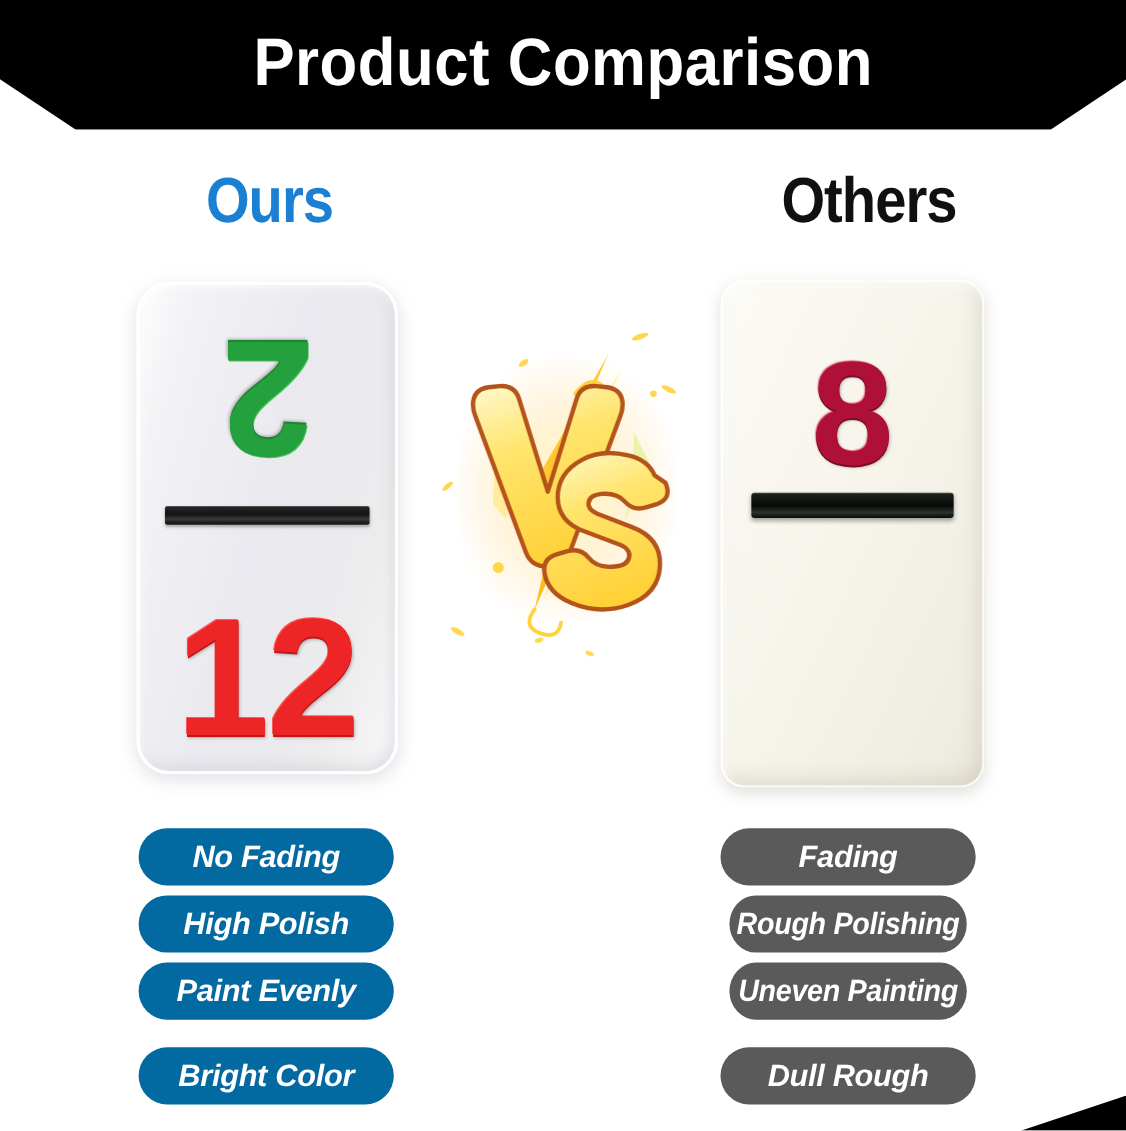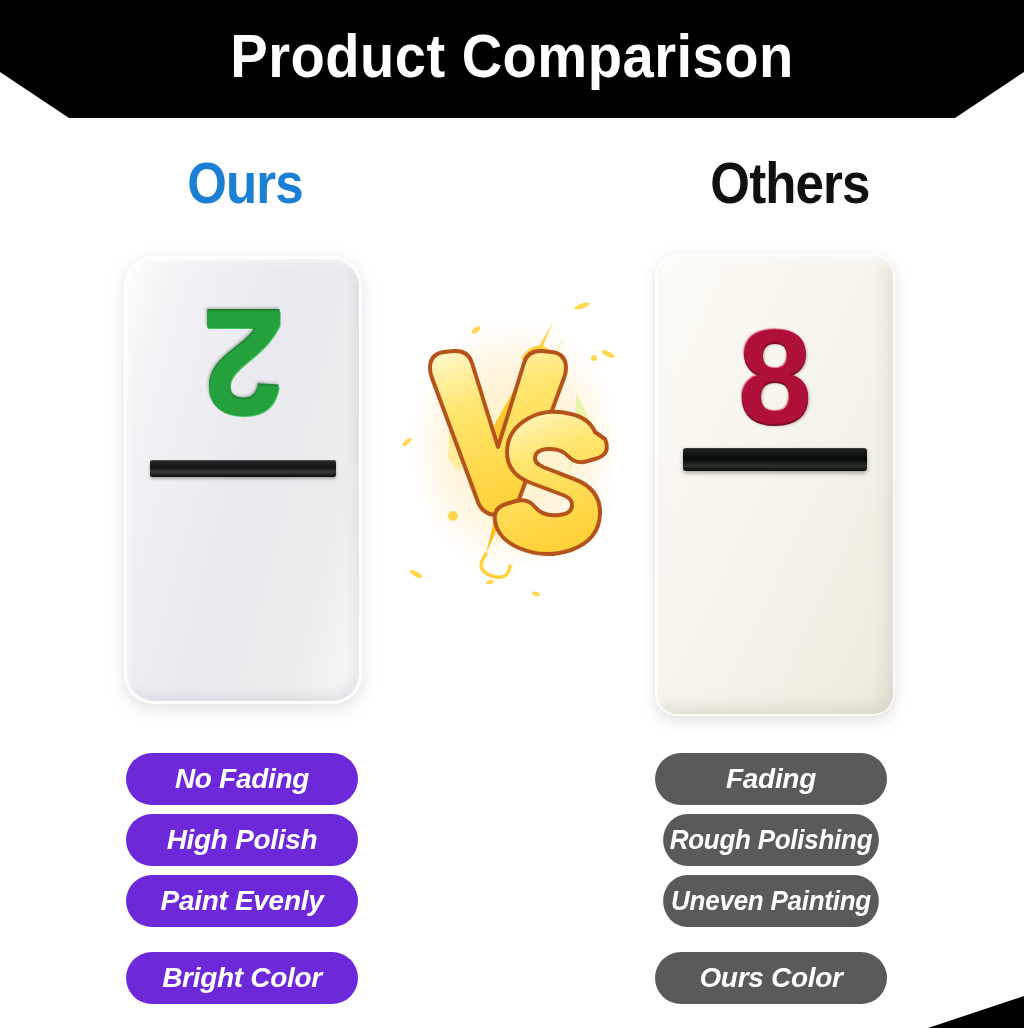--- a/index.html
+++ b/index.html
@@ -209,21 +209,21 @@
     color: #ffffff;
     font-size: 28px;
     font-weight: bold;
     font-style: italic;
     line-height: 52px;
     text-align: center;
     letter-spacing: -0.3px;
     white-space: nowrap;
     overflow: hidden;
   }
-  .pill.ours-pill { left: 126px; background: #6d28d9; }
+  .pill.ours-pill { left: 126px; background: #0369a1; }
   .pill.others-pill { left: 655px; background: #5a5a5a; }
   .pill.narrow-text { transform: scaleX(0.93); }
   .pill.p0 { top: 753px; }
   .pill.p1 { top: 814px; }
   .pill.p2 { top: 875px; }
   .pill.p3 { top: 952px; }
 
   
   .corner-accent {
     position: absolute;
@@ -241,20 +241,21 @@
 
 <div class="header-banner"></div>
 <div class="header-title">Product Comparison</div>
 
 <div class="col-heading ours">Ours</div>
 <div class="col-heading others">Others</div>
 
 <div class="tile tile-ours">
   <div class="tile-num ours-top">2</div>
   <div class="ours-bar"></div>
+  <div class="tile-num ours-bottom">12</div>
 </div>
 
 <div class="tile tile-others">
   <div class="tile-num others-top">8</div>
   <div class="others-bar"></div>
 </div>
 
 <div class="vs-wrap">
   <div class="vs-glow"></div>
   <svg class="vs-svg" width="250" height="310" viewBox="0 0 250 310">
@@ -317,16 +318,16 @@
 <div class="pill others-pill p0">
   <span>Fading</span>
 </div>
 <div class="pill others-pill p1 narrow-text">
   <span>Rough Polishing</span>
 </div>
 <div class="pill others-pill p2 narrow-text">
   <span>Uneven Painting</span>
 </div>
 <div class="pill others-pill p3">
-  <span>Ours Color</span>
+  <span>Dull Rough</span>
 </div>
 
 <div class="corner-accent"></div>
 
 </body></html>

